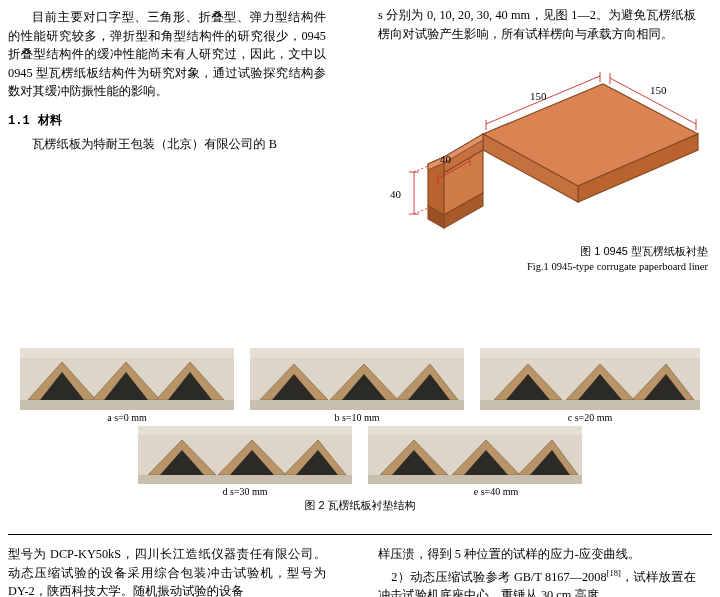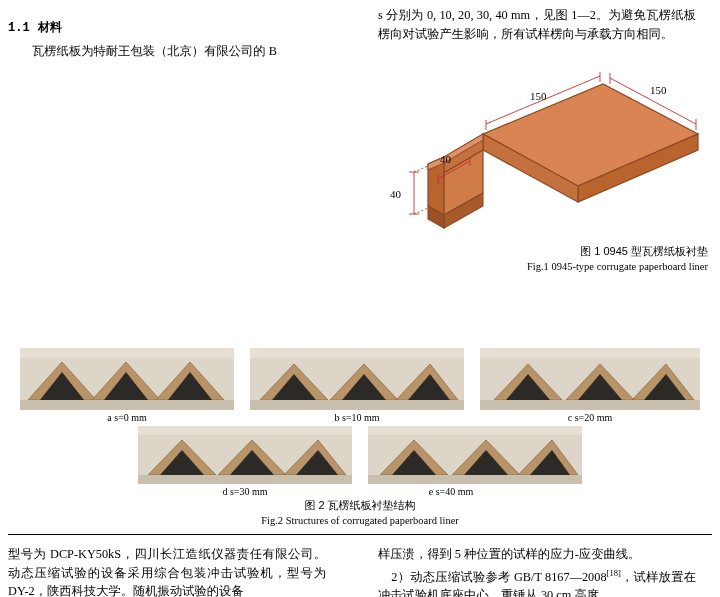--- a/index.html
+++ b/index.html
@@ -81,20 +81,21 @@
   .bottom-left{position:absolute;left:8px;top:545px;width:318px;}
   .bottom-right{position:absolute;left:378px;top:545px;width:318px;}
 </style>
 </head>
 <body>
 
 <div class="page">
 
   <div class="col col-left">
 
+    <p class="body indent">目前主要对口字型、三角形、折叠型、弹力型结构件的性能研究较多，弹折型和角型结构件的研究很少，0945 折叠型结构件的缓冲性能尚未有人研究过，因此，文中以 0945 型瓦楞纸板结构件为研究对象，通过试验探究结构参数对其缓冲防振性能的影响。</p>
 
 
     <h3 class="sub"><span class="num">1.1</span><span>材料</span></h3>
 
     <p class="body indent">瓦楞纸板为特耐王包装（北京）有限公司的 B</p>
   </div>
 
   <div class="col col-right">
     <p class="body" style="margin-top:6px;">s 分别为 0, 10, 20, 30, 40 mm，见图 1—2。为避免瓦楞纸板楞向对试验产生影响，所有试样楞向与承载方向相同。</p>
   </div>
@@ -228,26 +229,25 @@
           <polygon points="12,49 46,14 80,49" fill="#b99468" stroke="#8a6c45" stroke-width="0.8"></polygon>
           <polygon points="24,49 46,24 68,49" fill="#2b2a26"></polygon>
           <polygon points="84,49 118,14 152,49" fill="#b99468" stroke="#8a6c45" stroke-width="0.8"></polygon>
           <polygon points="96,49 118,24 140,49" fill="#2b2a26"></polygon>
           <polygon points="150,49 184,14 210,49" fill="#b99468" stroke="#8a6c45" stroke-width="0.8"></polygon>
           <polygon points="162,49 184,24 202,49" fill="#2b2a26"></polygon>
         </g>
         <rect y="49" width="214" height="9" fill="#c9bfae"></rect>
       </svg>
     </div>
-    <div class="plabel" style="left:383px;top:138px;"><span>e  s=40 mm</span></div>
+    <div class="plabel" style="left:428px;top:138px;"><span>e  s=40 mm</span></div>
   </div>
 
   <div class="fig2-cap">
     <div class="cn">图 2    瓦楞纸板衬垫结构</div>
-    <div class="en">Fig.2  Structures of corrugated paperboard liner</div>
   </div>
 
   <div class="rule" style="top:534px;"></div>
 
   <div class="bottom-left">
     <p class="body">型号为 DCP-KY50kS，四川长江造纸仪器责任有限公司。动态压缩试验的设备采用综合包装冲击试验机，型号为 DY-2，陕西科技大学。随机振动试验的设备</p>
   </div>
   <div class="bottom-right">
     <p class="body">样压溃，得到 5 种位置的试样的应力-应变曲线。<br>&nbsp;&nbsp;&nbsp;&nbsp;2）动态压缩试验参考 GB/T  8167—2008<sup>[18]</sup>，试样放置在冲击试验机底座中心，重锤从 30 cm 高度</p>
   </div>

